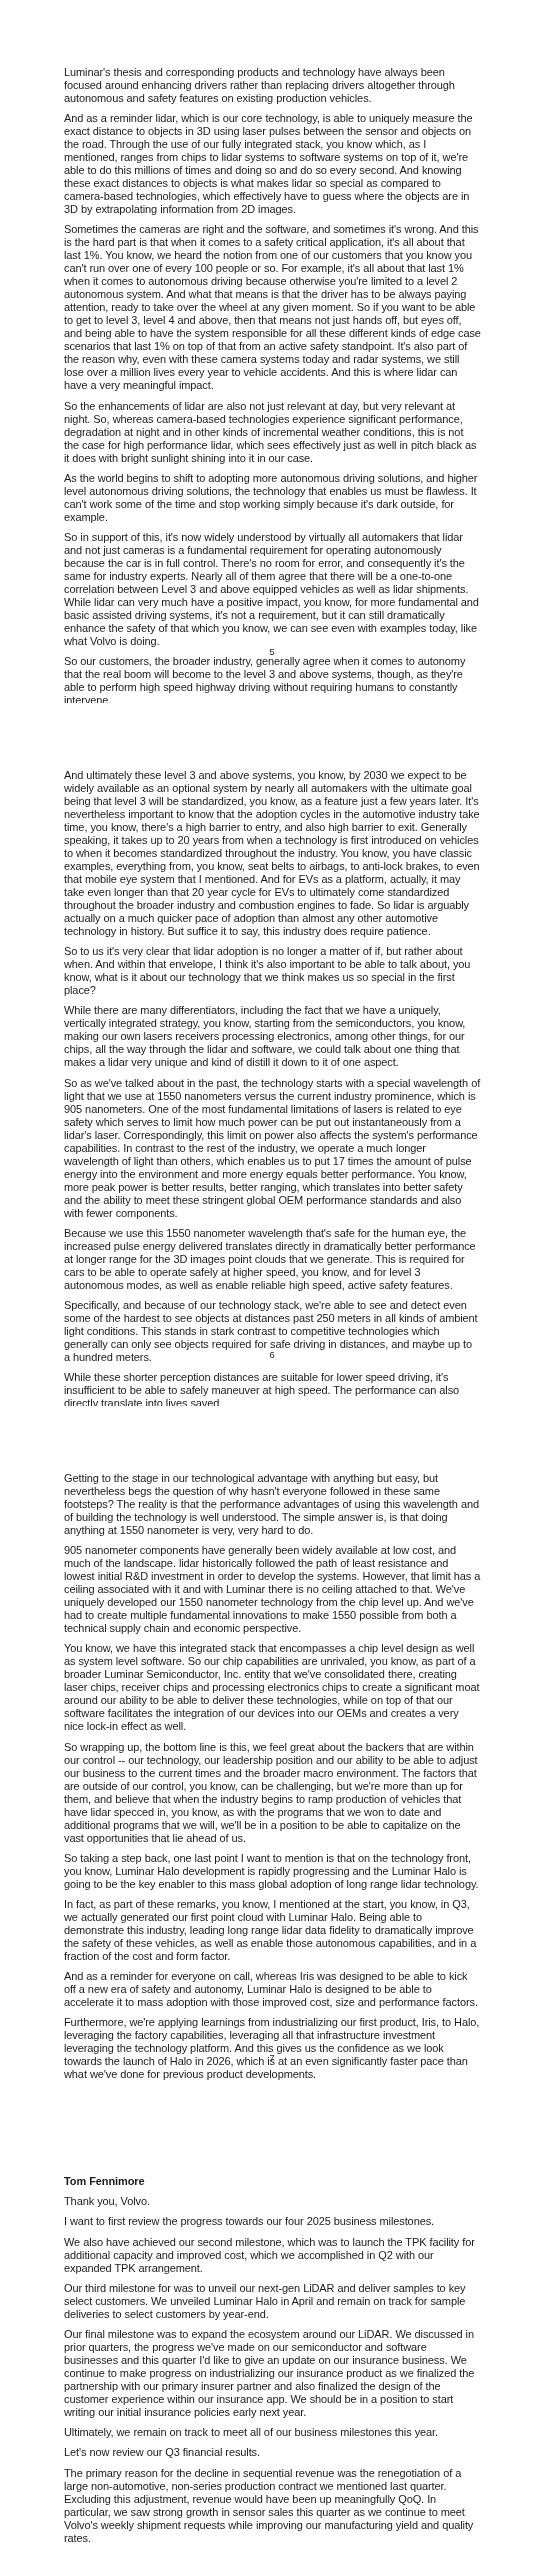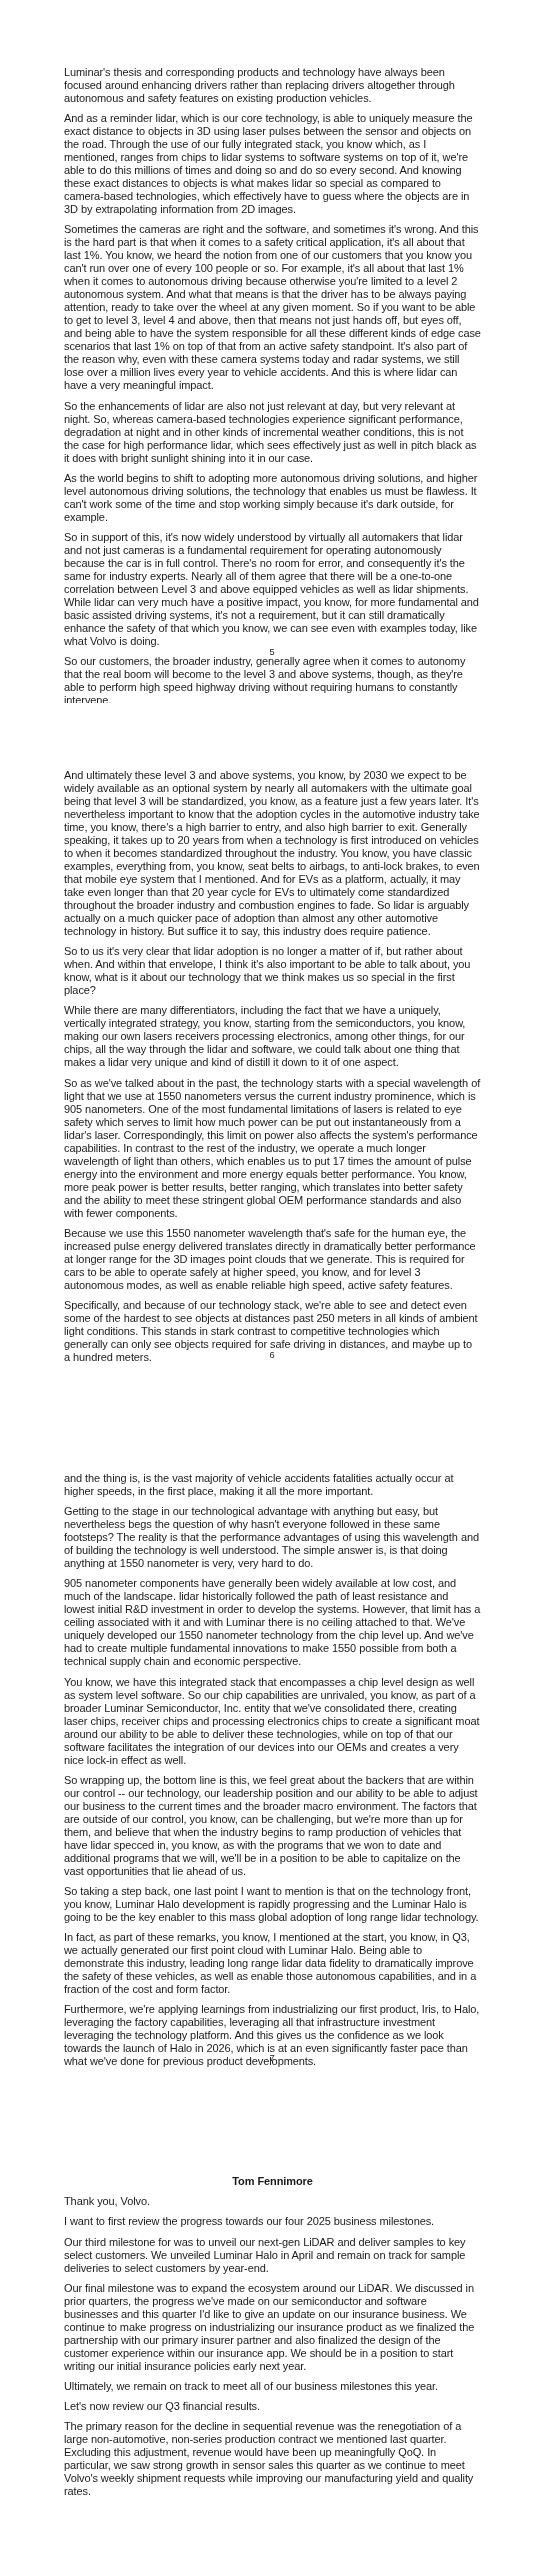--- a/index.html
+++ b/index.html
@@ -30,21 +30,20 @@
     margin: 0 0 7.2px 0;
     max-width: 417px;
     font-size: 11px;
     line-height: 13px;
     letter-spacing: -0.1px;
     color: #1a1a1a;
     word-spacing: 0.1px;
   }
   .para.bold {
     font-weight: 700;
-    text-align: center;
   }
   .pagenum {
     position: absolute;
     top: 646px;
     left: 0;
     width: 544px;
     text-align: center;
     font-size: 9.3px;
     line-height: 13px;
     color: #1a1a1a;
@@ -64,37 +63,39 @@
       <p class="para" data-name="paragraph">So our customers, the broader industry, generally agree when it comes to autonomy that the real boom will become to the level 3 and above systems, though, as they're able to perform high speed highway driving without requiring humans to constantly intervene.</p>
       <div class="pagenum" data-name="page-number">5</div>
     </section>
     <section class="page" data-name="page">
       <p class="para" data-name="paragraph">And ultimately these level 3 and above systems, you know, by 2030 we expect to be widely available as an optional system by nearly all automakers with the ultimate goal being that level 3 will be standardized, you know, as a feature just a few years later. It's nevertheless important to know that the adoption cycles in the automotive industry take time, you know, there's a high barrier to entry, and also high barrier to exit. Generally speaking, it takes up to 20 years from when a technology is first introduced on vehicles to when it becomes standardized throughout the industry. You know, you have classic examples, everything from, you know, seat belts to airbags, to anti-lock brakes, to even that mobile eye system that I mentioned. And for EVs as a platform, actually, it may take even longer than that 20 year cycle for EVs to ultimately come standardized throughout the broader industry and combustion engines to fade. So lidar is arguably actually on a much quicker pace of adoption than almost any other automotive technology in history. But suffice it to say, this industry does require patience.</p>
       <p class="para" data-name="paragraph">So to us it's very clear that lidar adoption is no longer a matter of if, but rather about when. And within that envelope, I think it's also important to be able to talk about, you know, what is it about our technology that we think makes us so special in the first place?</p>
       <p class="para" data-name="paragraph">While there are many differentiators, including the fact that we have a uniquely, vertically integrated strategy, you know, starting from the semiconductors, you know, making our own lasers receivers processing electronics, among other things, for our chips, all the way through the lidar and software, we could talk about one thing that makes a lidar very unique and kind of distill it down to it of one aspect.</p>
       <p class="para" data-name="paragraph">So as we've talked about in the past, the technology starts with a special wavelength of light that we use at 1550 nanometers versus the current industry prominence, which is 905 nanometers. One of the most fundamental limitations of lasers is related to eye safety which serves to limit how much power can be put out instantaneously from a lidar's laser. Correspondingly, this limit on power also affects the system's performance capabilities. In contrast to the rest of the industry, we operate a much longer wavelength of light than others, which enables us to put 17 times the amount of pulse energy into the environment and more energy equals better performance. You know, more peak power is better results, better ranging, which translates into better safety and the ability to meet these stringent global OEM performance standards and also with fewer components.</p>
       <p class="para" data-name="paragraph">Because we use this 1550 nanometer wavelength that's safe for the human eye, the increased pulse energy delivered translates directly in dramatically better performance at longer range for the 3D images point clouds that we generate. This is required for cars to be able to operate safely at higher speed, you know, and for level 3 autonomous modes, as well as enable reliable high speed, active safety features.</p>
       <p class="para" data-name="paragraph">Specifically, and because of our technology stack, we're able to see and detect even some of the hardest to see objects at distances past 250 meters in all kinds of ambient light conditions. This stands in stark contrast to competitive technologies which generally can only see objects required for safe driving in distances, and maybe up to a hundred meters.</p>
+      <p class="para" data-name="paragraph">While these shorter perception distances are suitable for lower speed driving, it's insufficient to be able to safely maneuver at high speed. The performance can also directly translate into lives saved,</p>
       <div class="pagenum" data-name="page-number">6</div>
     </section>
     <section class="page" data-name="page">
-      <p class="para" data-name="paragraph">and the thing is, is the vast majority of vehicle accidents fatalities actually occur at higher speeds, in the first place, making it all the more important.</p>
       <p class="para" data-name="paragraph">Getting to the stage in our technological advantage with anything but easy, but nevertheless begs the question of why hasn't everyone followed in these same footsteps? The reality is that the performance advantages of using this wavelength and of building the technology is well understood. The simple answer is, is that doing anything at 1550 nanometer is very, very hard to do.</p>
       <p class="para" data-name="paragraph">905 nanometer components have generally been widely available at low cost, and much of the landscape. lidar historically followed the path of least resistance and lowest initial R&amp;D investment in order to develop the systems. However, that limit has a ceiling associated with it and with Luminar there is no ceiling attached to that. We've uniquely developed our 1550 nanometer technology from the chip level up. And we've had to create multiple fundamental innovations to make 1550 possible from both a technical supply chain and economic perspective.</p>
       <p class="para" data-name="paragraph">You know, we have this integrated stack that encompasses a chip level design as well as system level software. So our chip capabilities are unrivaled, you know, as part of a broader Luminar Semiconductor, Inc. entity that we've consolidated there, creating laser chips, receiver chips and processing electronics chips to create a significant moat around our ability to be able to deliver these technologies, while on top of that our software facilitates the integration of our devices into our OEMs and creates a very nice lock-in effect as well.</p>
       <p class="para" data-name="paragraph">So wrapping up, the bottom line is this, we feel great about the backers that are within our control -- our technology, our leadership position and our ability to be able to adjust our business to the current times and the broader macro environment. The factors that are outside of our control, you know, can be challenging, but we're more than up for them, and believe that when the industry begins to ramp production of vehicles that have lidar specced in, you know, as with the programs that we won to date and additional programs that we will, we'll be in a position to be able to capitalize on the vast opportunities that lie ahead of us.</p>
       <p class="para" data-name="paragraph">So taking a step back, one last point I want to mention is that on the technology front, you know, Luminar Halo development is rapidly progressing and the Luminar Halo is going to be the key enabler to this mass global adoption of long range lidar technology.</p>
       <p class="para" data-name="paragraph">In fact, as part of these remarks, you know, I mentioned at the start, you know, in Q3, we actually generated our first point cloud with Luminar Halo. Being able to demonstrate this industry, leading long range lidar data fidelity to dramatically improve the safety of these vehicles, as well as enable those autonomous capabilities, and in a fraction of the cost and form factor.</p>
+      <p class="para" data-name="paragraph">And as a reminder for everyone on call, whereas Iris was designed to be able to kick off a new era of safety and autonomy, Luminar Halo is designed to be able to accelerate it to mass adoption with those improved cost, size and performance factors.</p>
       <p class="para" data-name="paragraph">Furthermore, we're applying learnings from industrializing our first product, Iris, to Halo, leveraging the factory capabilities, leveraging all that infrastructure investment leveraging the technology platform. And this gives us the confidence as we look towards the launch of Halo in 2026, which is at an even significantly faster pace than what we've done for previous product developments.</p>
       <div class="pagenum" data-name="page-number">7</div>
     </section>
     <section class="page" data-name="page">
       <p class="para bold" data-name="speaker-heading">Tom Fennimore</p>
       <p class="para" data-name="paragraph">Thank you, Volvo.</p>
       <p class="para" data-name="paragraph">I want to first review the progress towards our four 2025 business milestones.</p>
+      <p class="para" data-name="paragraph">We also have achieved our second milestone, which was to launch the TPK facility for additional capacity and improved cost, which we accomplished in Q2 with our expanded TPK arrangement.</p>
       <p class="para" data-name="paragraph">Our third milestone for was to unveil our next-gen LiDAR and deliver samples to key select customers. We unveiled Luminar Halo in April and remain on track for sample deliveries to select customers by year-end.</p>
       <p class="para" data-name="paragraph">Our final milestone was to expand the ecosystem around our LiDAR.  We discussed in prior quarters, the progress we've made on our semiconductor and software businesses and this quarter I'd like to give an update on our insurance business. We continue to make progress on industrializing our insurance product as we finalized the partnership with our primary insurer partner and also finalized the design of the customer experience within our insurance app. We should be in a position to start writing our initial insurance policies early next year.</p>
       <p class="para" data-name="paragraph">Ultimately, we remain on track to meet all of our business milestones this year.</p>
       <p class="para" data-name="paragraph">Let's now review our Q3 financial results.</p>
       <p class="para" data-name="paragraph">The primary reason for the decline in sequential revenue was the renegotiation of a large non-automotive, non-series production contract we mentioned last quarter. Excluding this adjustment, revenue would have been up meaningfully QoQ. In particular, we saw strong growth in sensor sales this quarter as we continue to meet Volvo's weekly shipment requests while improving our manufacturing yield and quality rates.</p>
     </section>
   </main>
 
 
 </body></html>

